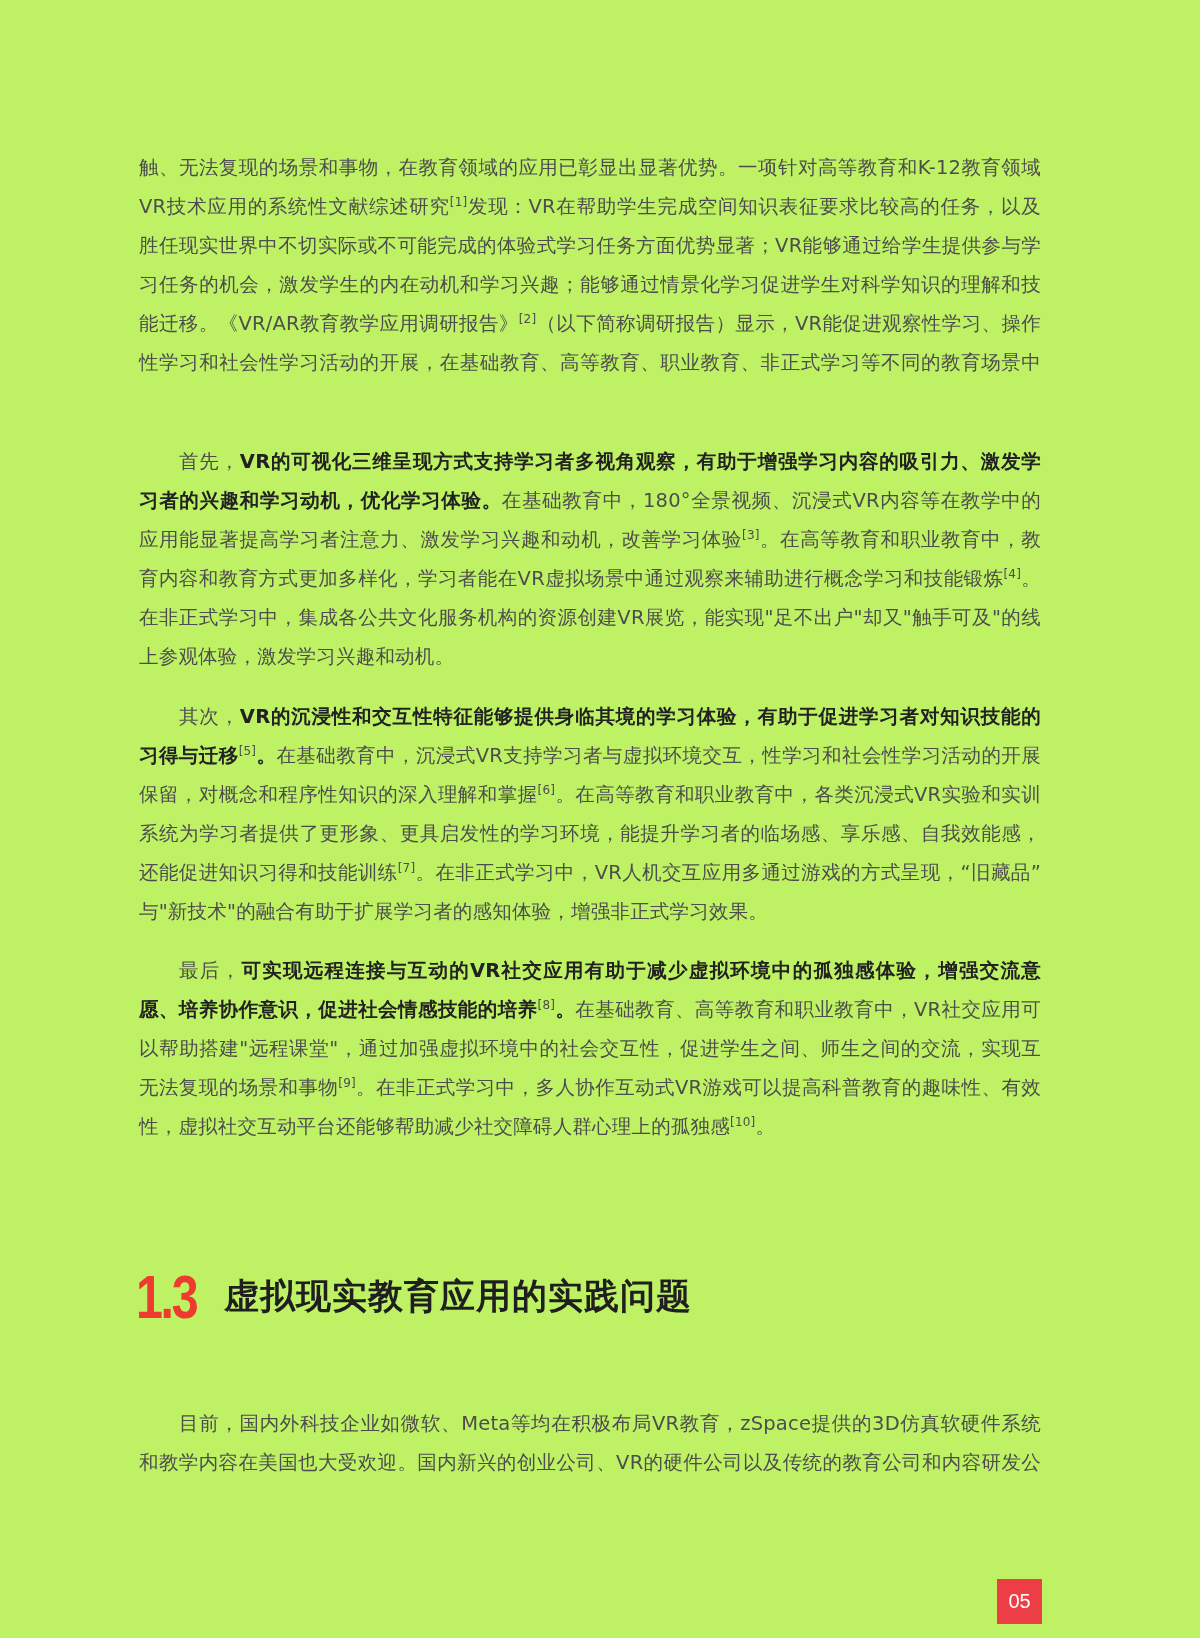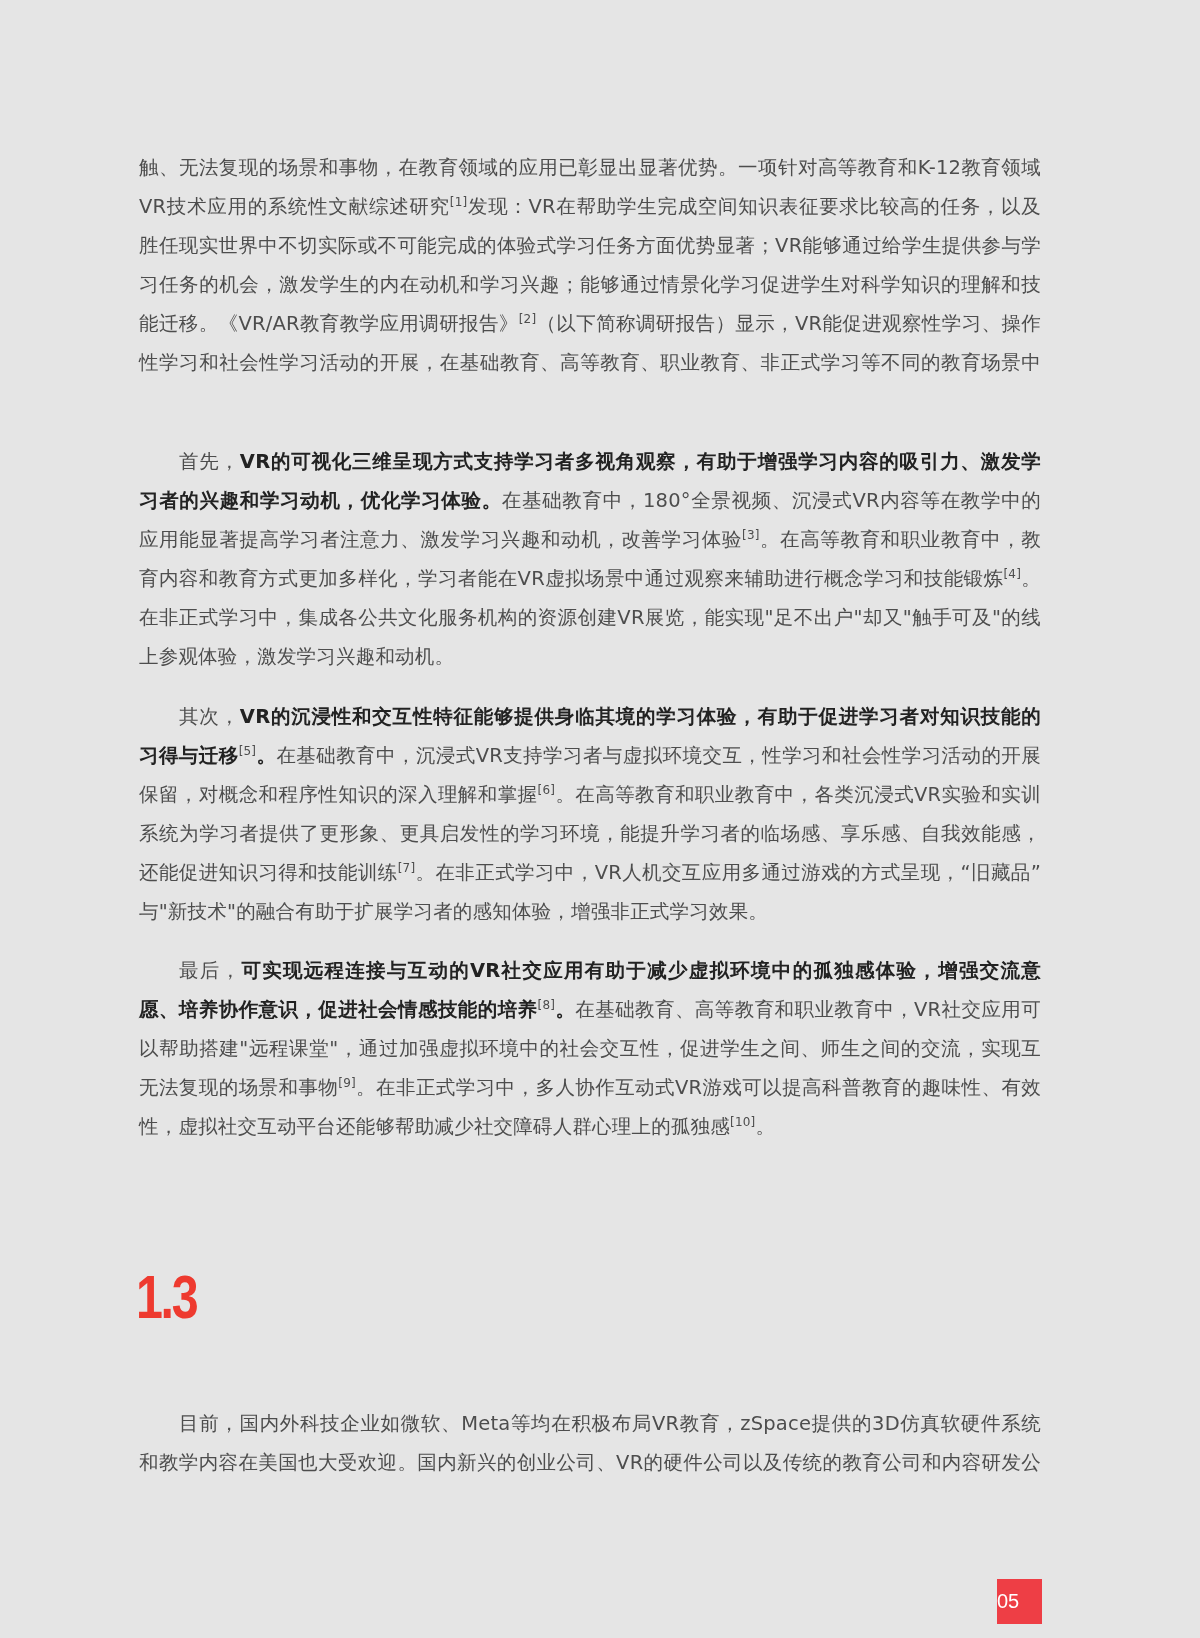--- a/index.html
+++ b/index.html
@@ -13,21 +13,21 @@
       position: relative;
       overflow: hidden;
       font-family: "DejaVu Sans", "Liberation Sans", sans-serif;
       color: #4a4a4a;
     }
     .page {
       position: absolute;
       left: 0; top: 0;
       width: 1200px;
       height: 1638px;
-      background: #e5e5e5;
+      background: #bef264;
     }
     .paragraph {
       position: absolute;
       left: 139px;
       width: 902px;
     }
     .line {
       height: 39px;
       line-height: 39px;
       font-size: 19.5px;
@@ -89,20 +89,21 @@
       position: absolute;
       left: 997px;
       top: 1579px;
       width: 45px;
       height: 45px;
       background: #ee3e45;
       color: #ffffff;
       font-family: "Liberation Sans", sans-serif;
       font-size: 20px;
       line-height: 45px;
+      text-align: center;
     }
   </style>
 </head>
 <body>
 
 <div class="page">
 
   <div id="paragraphs-root">
       <div class="paragraph" style="top: 148px;">
         <div class="line"><span class="seg normal">触、无法复现的场景和事物，在教育领域的应用已彰显出显著优势。一项针对高等教育和K-12教育领域</span></div>
@@ -136,17 +137,18 @@
         <div class="line last"><span class="seg normal">性，虚拟社交互动平台还能够帮助减少社交障碍人群心理上的孤独感</span><span class="seg sup">[10]</span><span class="seg normal">。</span></div>
       </div>
       <div class="paragraph" style="top: 1404px;">
         <div class="line indent"><span class="seg normal">目前，国内外科技企业如微软、Meta等均在积极布局VR教育，zSpace提供的3D仿真软硬件系统</span></div>
         <div class="line"><span class="seg normal">和教学内容在美国也大受欢迎。国内新兴的创业公司、VR的硬件公司以及传统的教育公司和内容研发公</span></div>
       </div>
     </div>
 
   <div class="section-heading">
     <span class="section-number">1.3</span>
+    <span class="section-title">虚拟现实教育应用的实践问题</span>
   </div>
 
   <div class="page-number-box">05</div>
 
 </div>
 
 </body></html>

